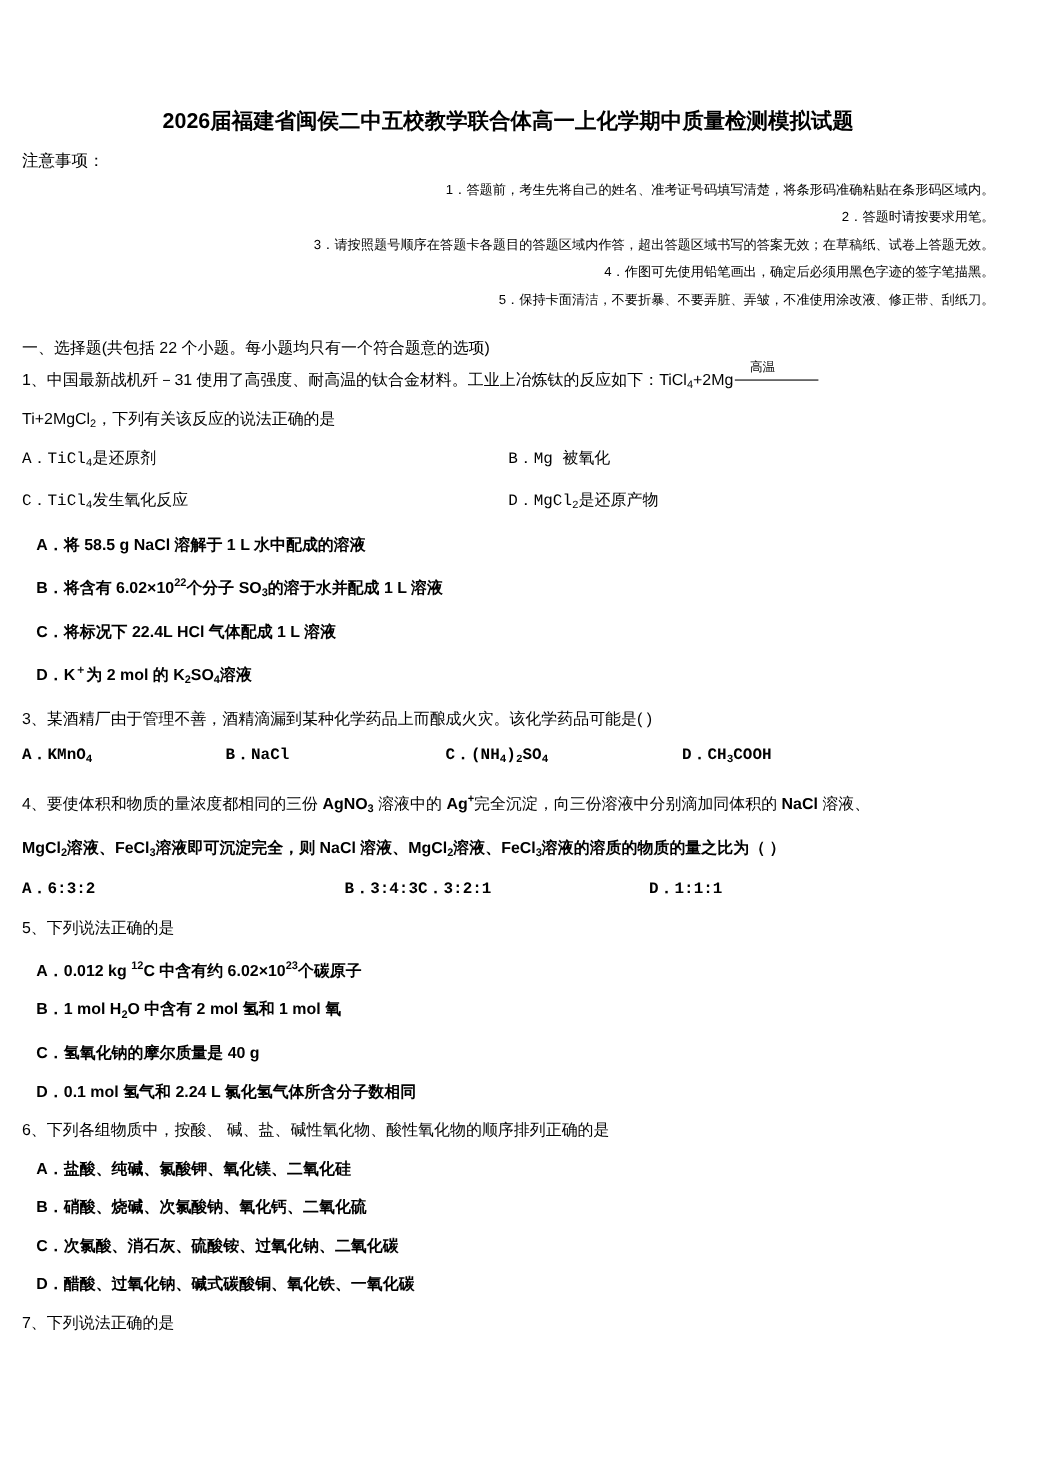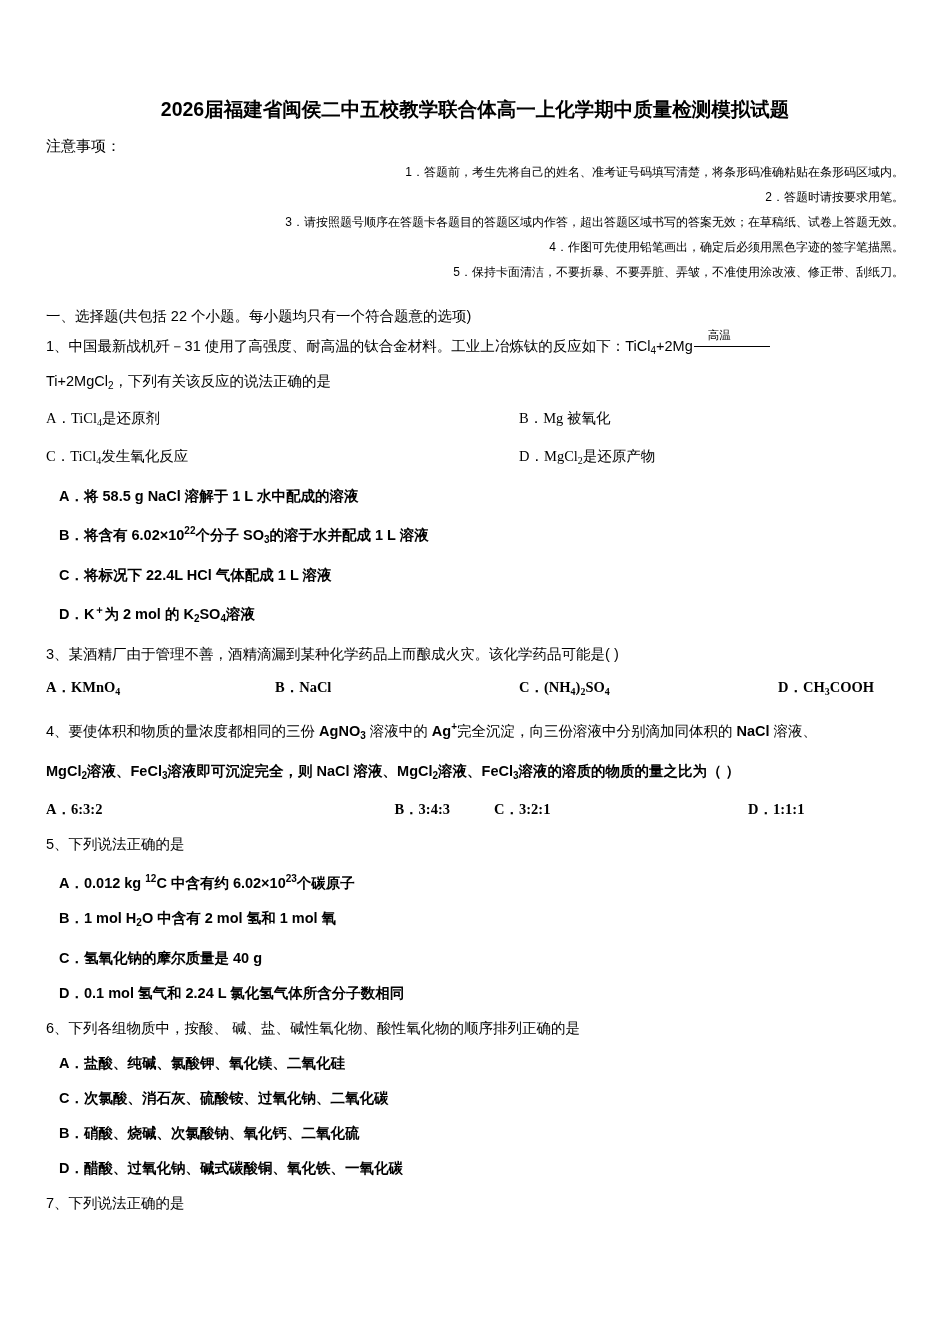--- a/index.html
+++ b/index.html
@@ -10,21 +10,21 @@
   body {
     width: 950px;
     min-height: 1344px;
     font-family: "Liberation Serif", "DejaVu Serif", serif;
     color: #000000;
   }
   .page {
     width: 950px;
     min-height: 1344px;
     box-sizing: border-box;
-    padding: 96px 46px 20px 46px;
+    padding: 96px 46px 20px 20px;
     position: relative;
   }
   .doc-title {
     font-family: "Liberation Sans", sans-serif;
     font-weight: bold;
     font-size: 19.5px;
     text-align: center;
     letter-spacing: 0px;
     margin: 0 0 14px 0;
     white-space: nowrap;
@@ -55,25 +55,24 @@
     margin: 6px 0;
   }
   .q-stem {
     font-family: "Liberation Sans", sans-serif;
     font-size: 14.5px;
     line-height: 26px;
     margin: 9px 0 2px 0;
   }
   .opts-row {
     display: flex;
-    font-family: Liberation Serif, serif;
+    font-family: Liberation Mono, monospace;
     font-size: 14.5px;
     line-height: 26px;
     margin: 7px 0;
-    gap: 44px;
   }
   .opts-row.bold { font-weight: bold; }
   .opt {
     white-space: nowrap;
   }
   .opt-2 { width: 50%; }
   .opt-4a { width: 185px; }
   .opt-4b { width: 200px; }
   .opt-4c { width: 215px; }
   .opt-4d { width: auto; }
@@ -171,21 +170,21 @@
   </div>
   <div class="single-opt">A．0.012 kg <sup>12</sup>C 中含有约 6.02×10<sup>23</sup>个碳原子</div>
   <div class="single-opt">B．1 mol H<sub>2</sub>O 中含有 2 mol 氢和 1 mol 氧</div>
   <div class="single-opt">C．氢氧化钠的摩尔质量是 40 g</div>
   <div class="single-opt">D．0.1 mol 氢气和 2.24 L 氯化氢气体所含分子数相同</div>
 
   <div class="q-stem">
     <span>6、</span><span>下列各组物质中，按酸、 碱、盐、碱性氧化物、酸性氧化物的顺序排列正确的是</span>
   </div>
   <div class="single-opt">A．盐酸、纯碱、氯酸钾、氧化镁、二氧化硅</div>
+  <div class="single-opt">B．硝酸、烧碱、次氯酸钠、氧化钙、二氧化硫</div>
   <div class="single-opt">C．次氯酸、消石灰、硫酸铵、过氧化钠、二氧化碳</div>
-  <div class="single-opt">B．硝酸、烧碱、次氯酸钠、氧化钙、二氧化硫</div>
   <div class="single-opt">D．醋酸、过氧化钠、碱式碳酸铜、氧化铁、一氧化碳</div>
 
   <div class="q-stem">
     <span>7、</span><span>下列说法正确的是</span>
   </div>
 
 </div>
 
 </body></html>

